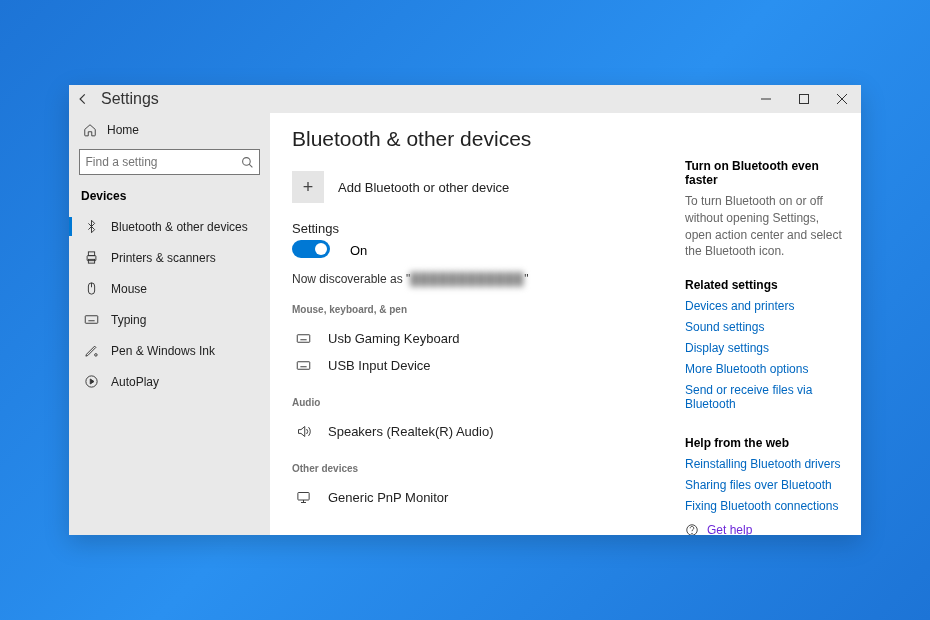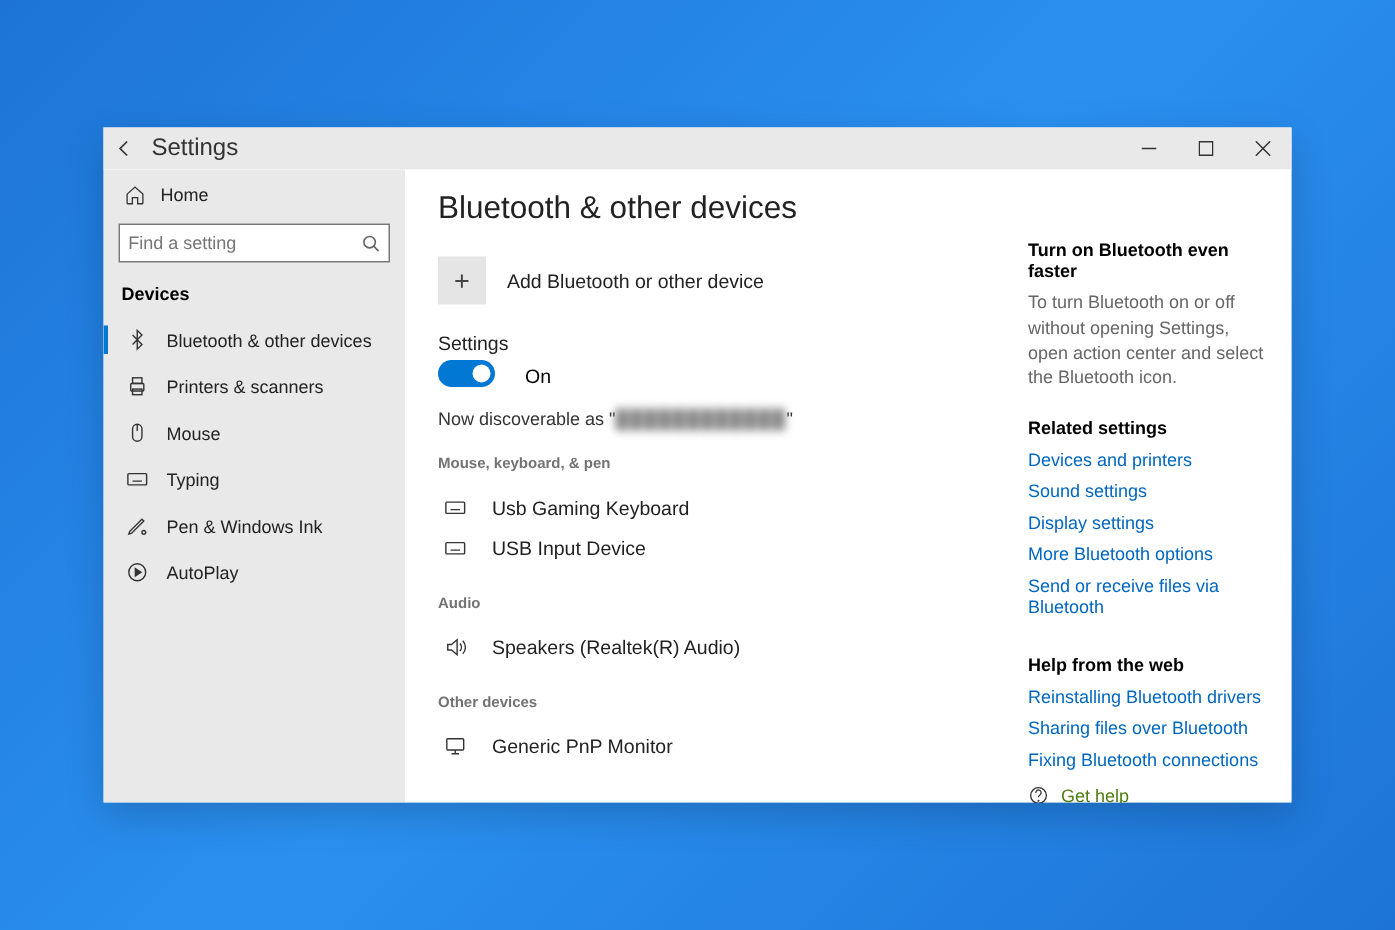--- a/index.html
+++ b/index.html
@@ -70,21 +70,21 @@
     .dev-row { display:flex; align-items:center; gap:14px; padding: 6px 0; font-size:13px; color:#222;}
     .dev-ic { width:22px; display:flex; justify-content:center;}
     .sidepanel {
       width: 180px; padding: 42px 14px 0 4px;
       font-size:12px; overflow-y:auto;
     }
     .side-head { font-weight:600; margin: 4px 0 6px 0; font-size:12px;}
     .side-text { color:#666; line-height:1.4; margin-bottom: 18px;}
     .side-links a { display:block; color:#0067c0; text-decoration:none; margin: 7px 0; font-size:12px; cursor:pointer;}
     .side-sep { height: 14px; }
-    .help-row { display:flex; align-items:center; gap:8px; color:#4d7c0f; margin-top:10px; font-size:12px;}
+    .help-row { display:flex; align-items:center; gap:8px; color:#6d28d9; margin-top:10px; font-size:12px;}
     svg { display:block; }
   </style>
 </head>
 <body>
 
 <div class="window">
   <div class="titlebar">
     <div class="back">
       <svg width="14" height="14" viewBox="0 0 24 24" fill="none" stroke="#333" stroke-width="2">
           <path d="M15 4l-8 8 8 8"></path>

